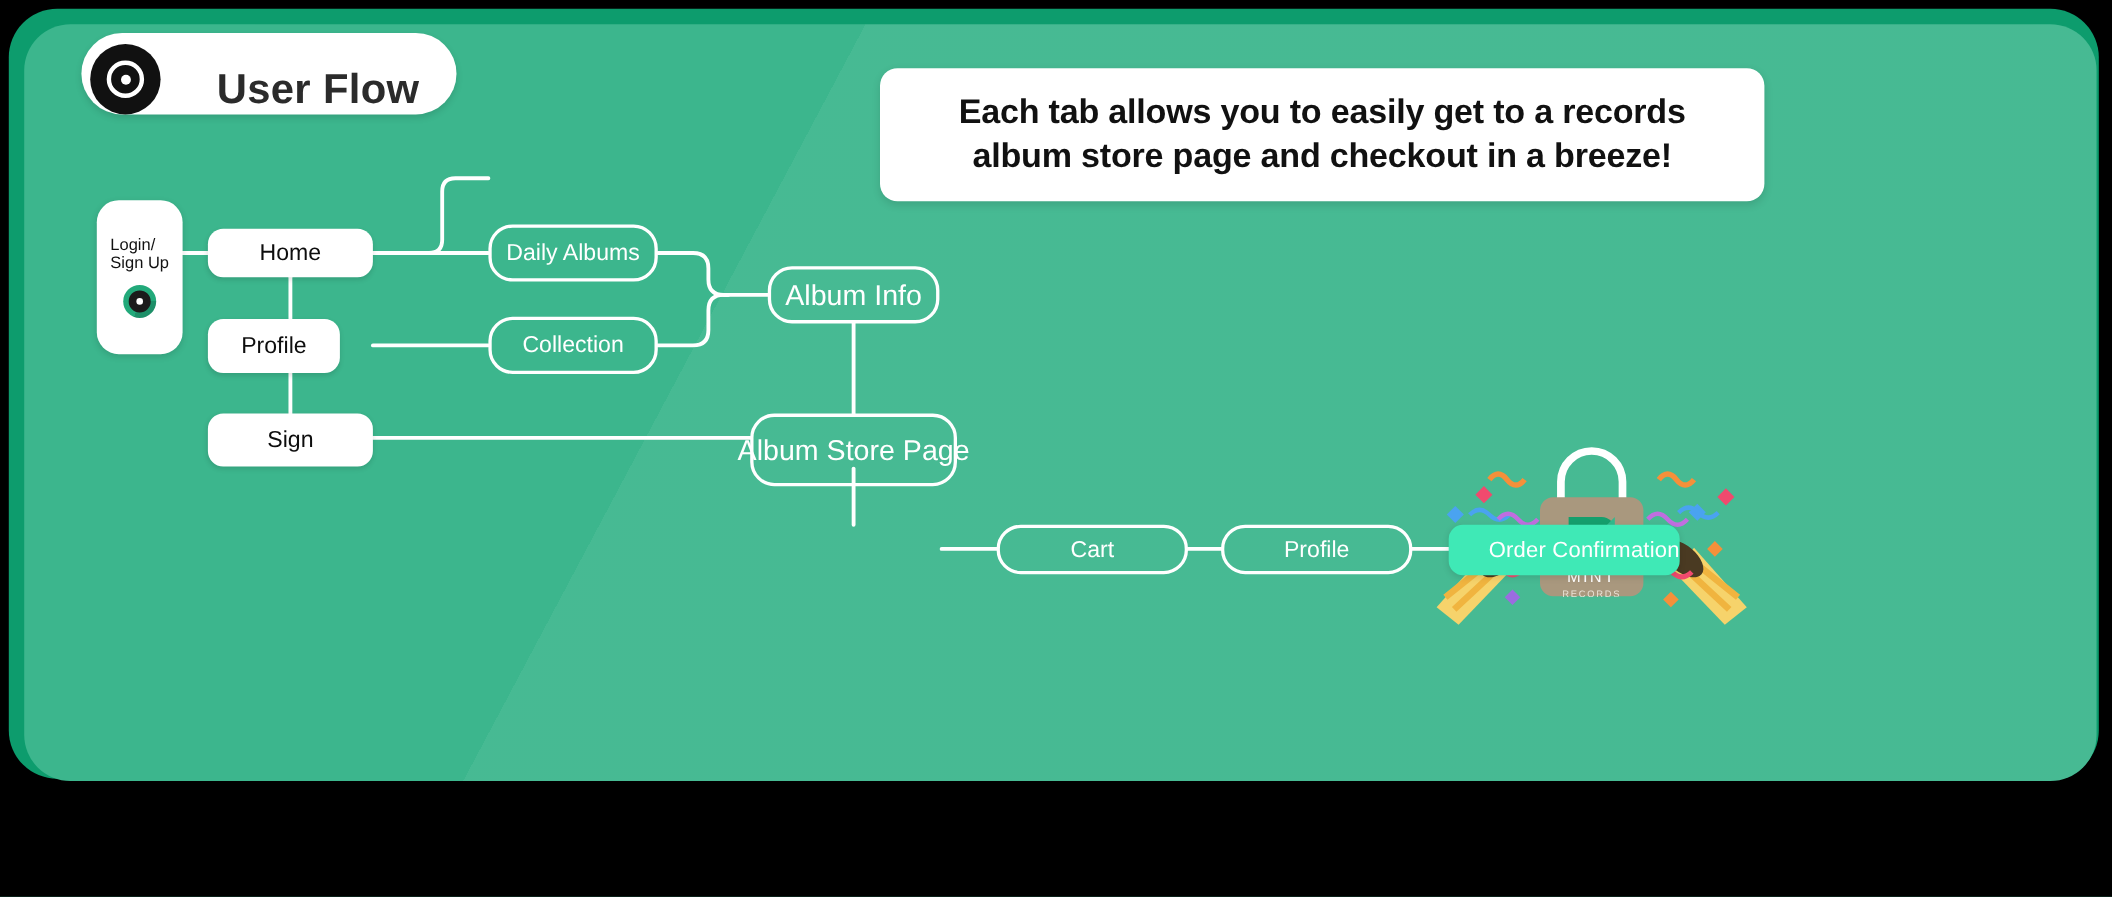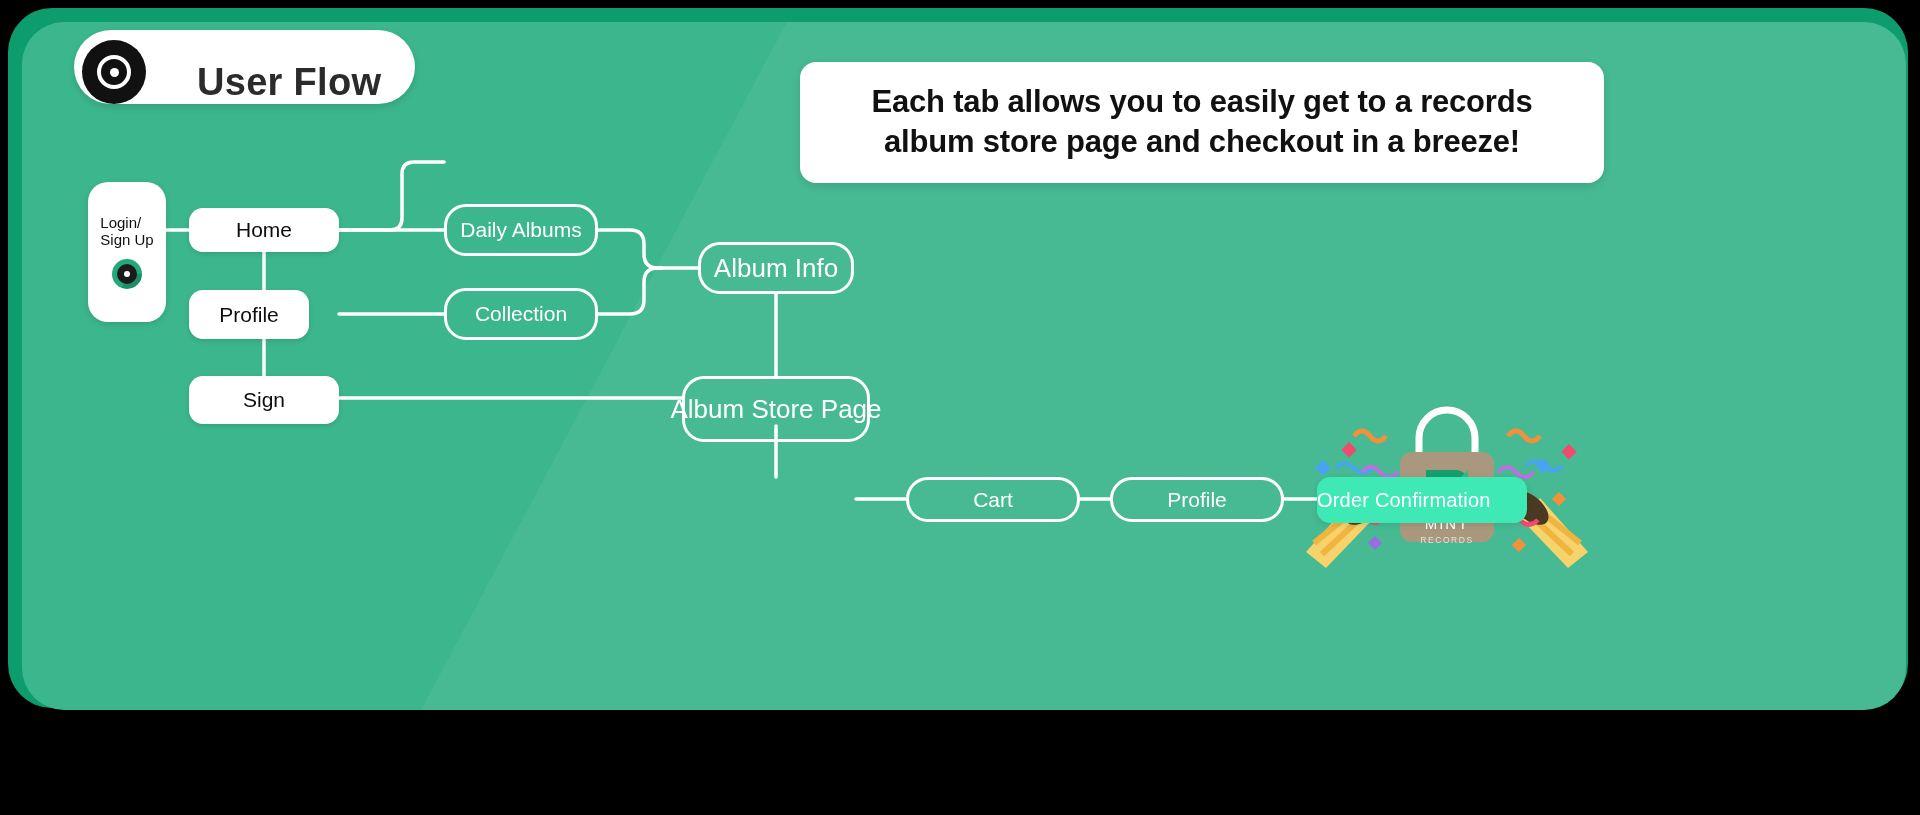--- a/index.html
+++ b/index.html
@@ -61,21 +61,21 @@
   .vinyl-sm .h{width:6px;height:6px;border-radius:50%;background:#fff;}
 
   
   .wires{position:absolute;left:0;top:0;width:1884px;height:688px;pointer-events:none;}
 
   
   .celebrate{position:absolute;left:1280px;top:380px;width:290px;height:180px;}
 
   .oc-pill{position:absolute;left:1295px;top:455px;width:210px;height:46px;
       background:#3fe9b6;border-radius:13px;display:flex;align-items:center;
-      justify-content:flex-start;color:#fff;font-size:20px;letter-spacing:.2px;
+      justify-content:flex-end;color:#fff;font-size:20px;letter-spacing:.2px;
       box-shadow:0 2px 6px rgba(0,0,0,.10);}
 </style>
 </head>
 <body>
 
 <div class="stage">
 
   <div class="panel-back"></div>
 
   <div class="panel">

